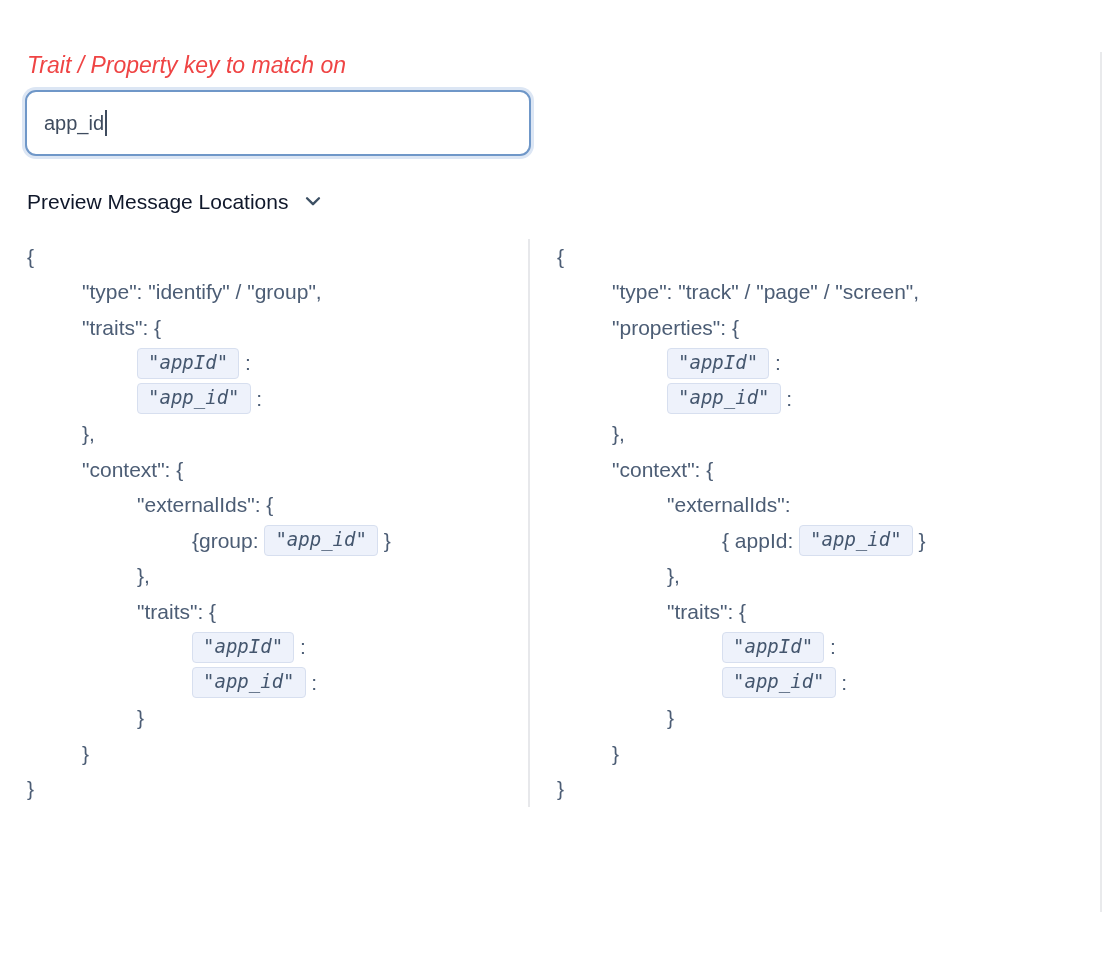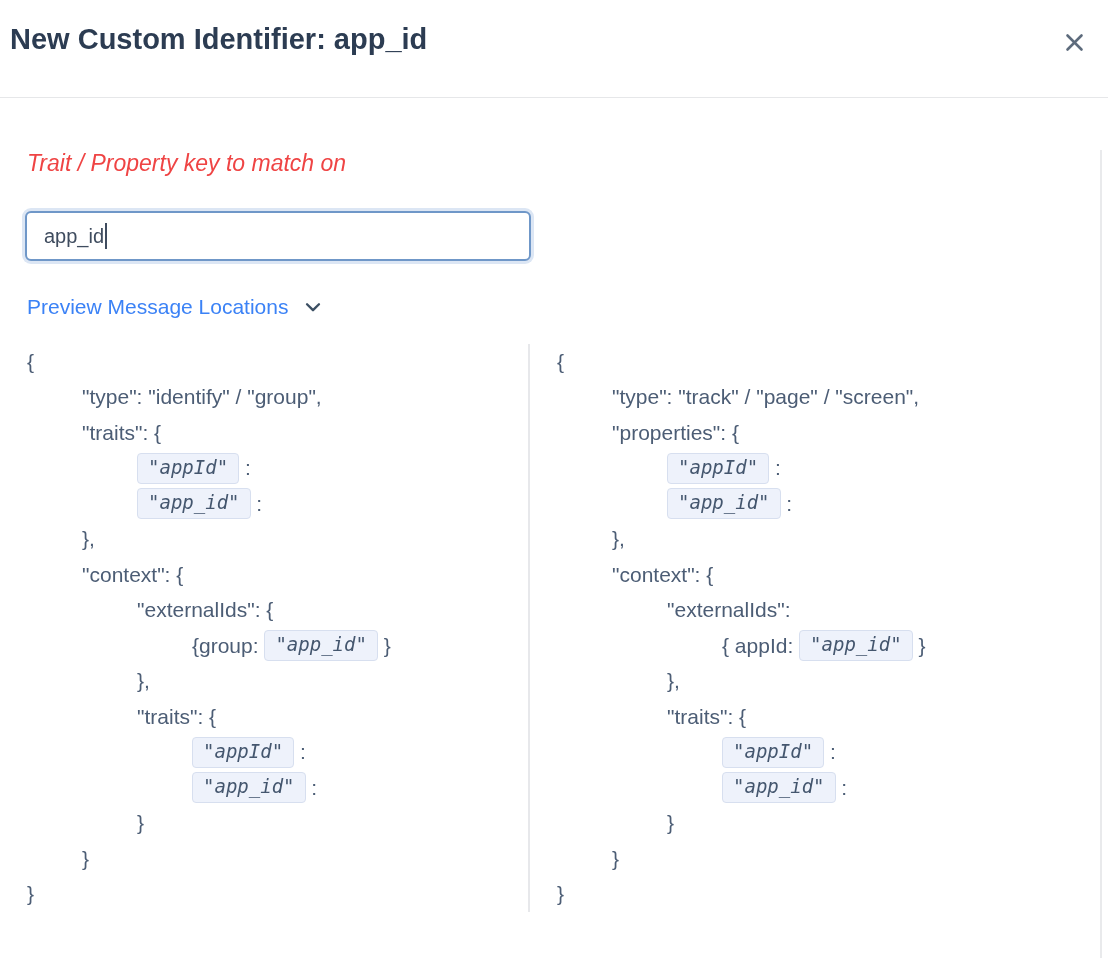--- a/index.html
+++ b/index.html
@@ -59,51 +59,51 @@
   }
   .field-label {
     margin: 52px 0 0 27px;
     font-size: 23px;
     font-weight: 500;
     color: #ef4444;
     font-style: italic;
   }
   .text-input {
     box-sizing: border-box;
-    margin: 34px 0 0 25px;
+    margin: 11px 0 0 25px;
     width: 506px;
-    height: 50px;
+    height: 66px;
     border: 2px solid #6f97c8;
-    border-radius: 6px;
+    border-radius: 11px;
     box-shadow: 0 0 0 3px #dce6f4;
     background: #ffffff;
     display: flex;
     align-items: center;
     padding-left: 17px;
     cursor: text;
   }
   .text-input .value {
     font-size: 20px;
     color: #3f4c5f;
   }
   .caret {
     width: 2px;
     height: 26px;
     background: #3f4c5f;
     margin-left: 1px;
   }
   .preview-toggle {
     display: flex;
-    align-items: center;
+    align-items: flex-start;
     gap: 14px;
     margin: 34px 0 0 27px;
     width: fit-content;
     font-size: 21px;
     font-weight: 500;
-    color: #3b82f6;
+    color: #0f172a;
     cursor: pointer;
   }
   
   .code-area {
     display: flex;
     margin-top: 25px;
     align-items: stretch;
   }
   .code-col {
     box-sizing: border-box;
@@ -134,31 +134,20 @@
     padding: 2px 10px 3px 10px;
     line-height: 1.25;
     white-space: pre;
   }
 </style>
 </head>
 <body>
 
 <div class="modal">
 
-  <div class="modal-header">
-    <h1 class="modal-title">New Custom Identifier: app_id</h1>
-    <button class="close-button">
-      <span style="display:flex;">
-        <svg width="19" height="19" viewBox="0 0 19 19">
-          <line x1="2.5" y1="2.5" x2="16.5" y2="16.5" stroke="#5d6b7c" stroke-width="2.6" stroke-linecap="round"></line>
-          <line x1="16.5" y1="2.5" x2="2.5" y2="16.5" stroke="#5d6b7c" stroke-width="2.6" stroke-linecap="round"></line>
-        </svg>
-      </span>
-    </button>
-  </div>
 
   <div class="modal-body">
     <div class="right-edge"></div>
 
     <div class="field-label">Trait / Property key to match on</div>
 
     <div class="text-input">
       <span class="value">app_id</span>
       <span class="caret"></span>
     </div>

